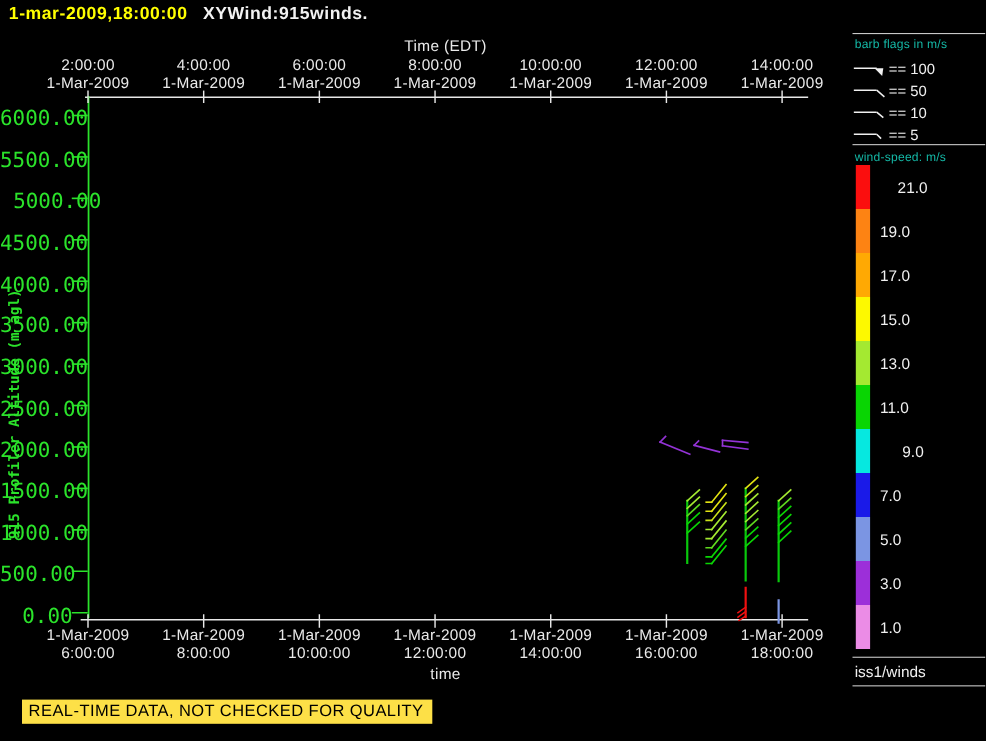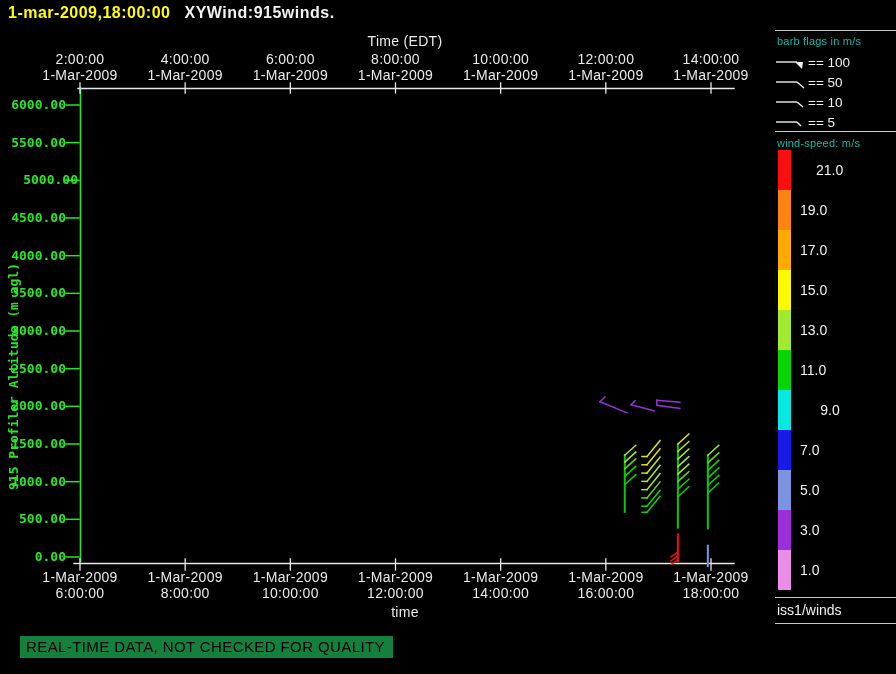--- a/index.html
+++ b/index.html
@@ -4,33 +4,33 @@
 <style>
   html,body{margin:0;padding:0;background:#000;}
   #screen{position:relative;width:896px;height:674px;background:#000;overflow:hidden;
           font-family:"Liberation Sans",sans-serif;}
   .ttl{position:absolute;top:4px;left:8px;display:flex;gap:14px;font-size:16px;font-weight:bold;letter-spacing:.5px;}
   .ttl .stamp{color:#ffff00;}
   .ttl .name{color:#f2f2f2;}
   .axlbl{position:absolute;color:#e9e9e9;font-size:14px;text-align:center;letter-spacing:.3px;}
   .ticklbl{position:absolute;width:110px;text-align:center;color:#e9e9e9;font-size:14px;letter-spacing:.3px;white-space:nowrap;}
   .ylbl{position:absolute;left:0;width:66px;text-align:right;color:#2be32b;
-        font-family:"DejaVu Sans Mono",monospace;font-size:13px;font-weight:bold;}
+        font-family:"DejaVu Sans Mono",monospace;font-size:19px;font-weight:normal;}
   .yaxis-title{position:absolute;left:6px;top:180px;height:310px;color:#2be32b;
         font-family:"DejaVu Sans Mono",monospace;font-size:13px;font-weight:bold;
         writing-mode:vertical-rl;transform:rotate(180deg);white-space:nowrap;}
   #plot-svg{position:absolute;left:0;top:0;}
   .lg-divider{position:absolute;left:775px;width:121px;height:1px;background:#c8c8c8;}
   .lg-title{position:absolute;left:777px;color:#14b8a6;font-size:11px;letter-spacing:.2px;white-space:nowrap;text-align:right;}
   .bf-row{position:absolute;left:776px;height:16px;display:flex;align-items:center;color:#f0f0f0;font-size:13.5px;}
   .bf-row svg{margin-right:3px;}
   .cb-swatch{position:absolute;left:778px;width:13px;height:40px;}
   .cb-lbl{position:absolute;left:800px;width:60px;color:#f0f0f0;font-size:14px;}
   .src{position:absolute;left:777px;top:602px;color:#f0f0f0;font-size:14px;}
-  .status{position:absolute;left:20px;top:636px;background:#15803d;color:#000;
+  .status{position:absolute;left:20px;top:636px;background:#fde047;color:#000;
           font-size:15px;letter-spacing:.4px;padding:2px 8px 3px 6px;white-space:nowrap;}
 </style>
 </head>
 <body>
 
 <div id="screen">
 
   <div class="ttl">
     <span class="stamp">1-mar-2009,18:00:00</span>
     <span class="name">XYWind:915winds.</span>

